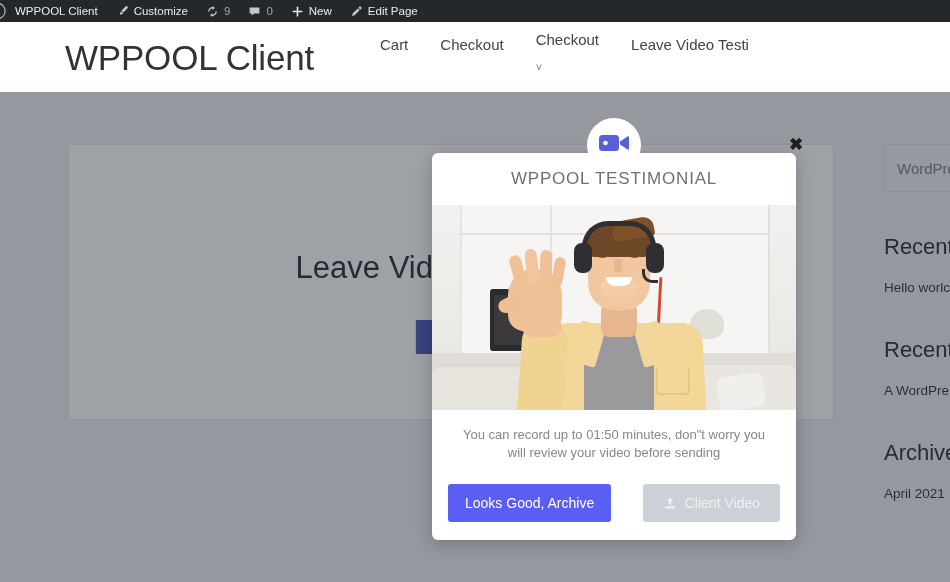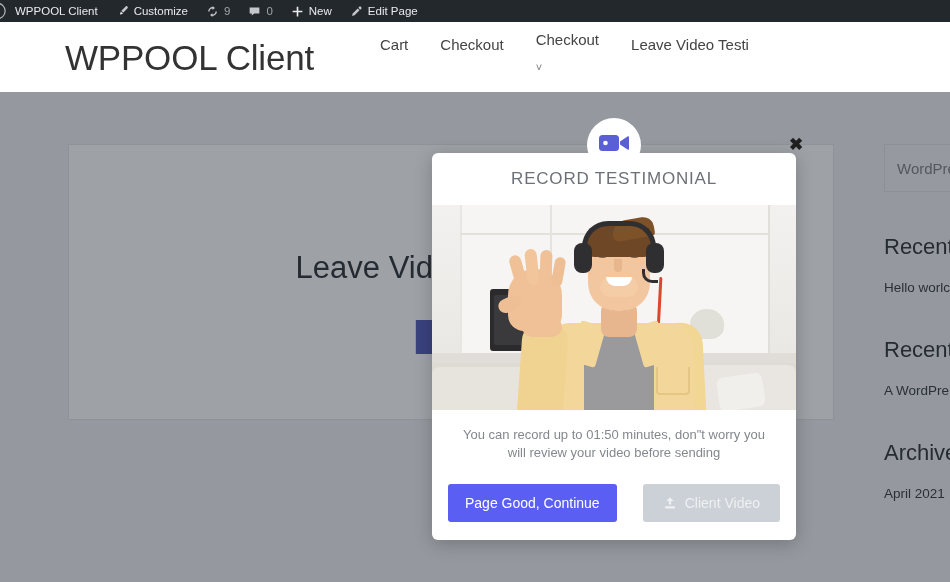--- a/index.html
+++ b/index.html
@@ -397,21 +397,21 @@
     <svg width="30" height="22" viewBox="0 0 30 22">
       <rect x="0" y="3" width="20" height="16" rx="3.5" fill="#5b5fd6"></rect>
       <path d="M21 9.5L28.5 4.4c.6-.4 1.5 0 1.5.8v11.6c0 .8-.9 1.2-1.5.8L21 12.5v-3z" fill="#5b5fd6"></path>
       <circle cx="6.5" cy="11" r="2.3" fill="#ffffff"></circle>
     </svg>
   </span>
 </div>
 
 <div id="modal-wrap">
   <div id="modal">
-    <div id="modal-title">RECORD TESTIMONIAL</div>
+    <div id="modal-title">WPPOOL TESTIMONIAL</div>
 
     <div id="videopane">
       <div class="vp-bg"></div>
       <div class="vp-cabinet"></div>
       <div class="vp-cab-line"></div>
       <div class="vp-cab-line2"></div>
       <div class="vp-oven"></div>
       <div class="vp-oven-g"></div>
       <div class="vp-plant"></div>
       <div class="vp-counter"></div>
@@ -452,21 +452,21 @@
       <div class="vp-f1"></div>
       <div class="vp-f2"></div>
       <div class="vp-f3"></div>
       <div class="vp-f4"></div>
       <div class="vp-thumb"></div>
     </div>
 
     <div id="modal-foot">
       <div id="modal-note">You can record up to 01:50 minutes, don"t worry you will review your video before sending</div>
       <div id="modal-btns">
-        <button id="btn-continue">Page Good, Continue</button>
+        <button id="btn-continue">Looks Good, Archive</button>
         <button id="btn-upload">
           <span>
             <svg width="14" height="14" viewBox="0 0 16 16">
                 <path d="M8 1.5l4 4.2H9.4v4.1H6.6V5.7H4L8 1.5z" fill="#eef0f2"></path>
                 <rect x="2.2" y="11.6" width="11.6" height="2.6" rx="1" fill="#eef0f2"></rect>
               </svg>
           </span>
           <span>Client Video</span>
         </button>
       </div>

